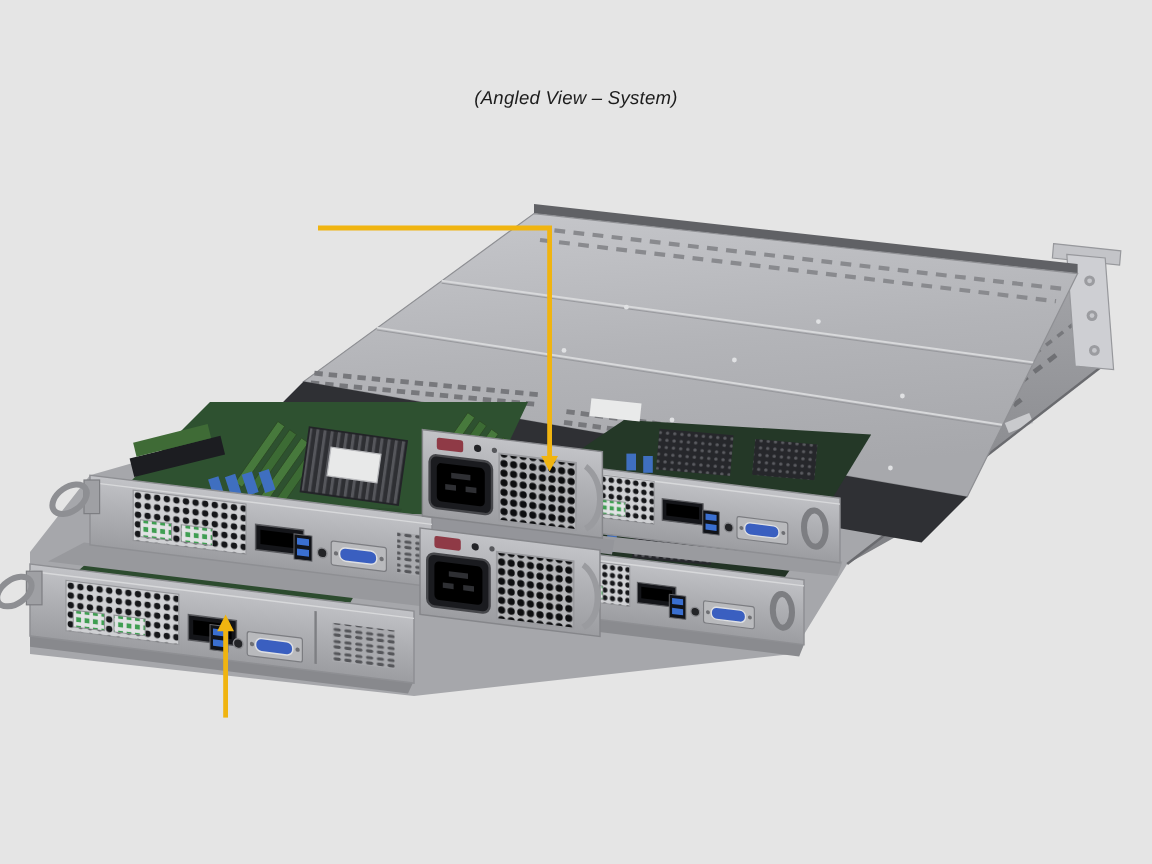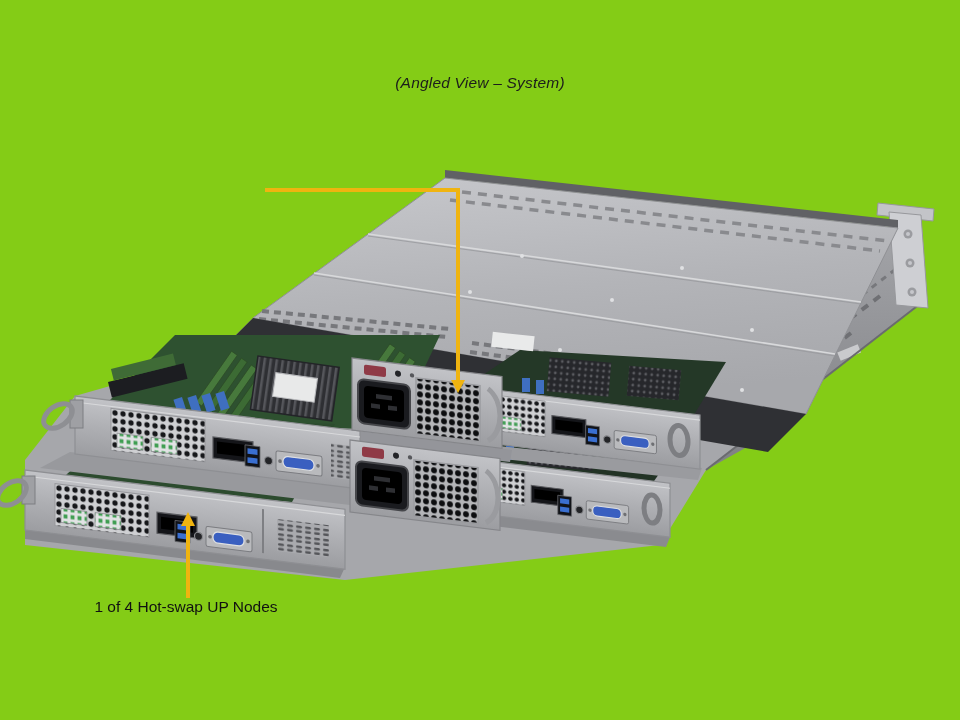--- a/index.html
+++ b/index.html
@@ -1,33 +1,32 @@
 <!DOCTYPE html>
 <html><head>
 <meta charset="utf-8">
 <style>
   html,body{margin:0;padding:0;background:#ffffff;}
-  .page{position:relative;width:960px;height:720px;background:#84cc16;overflow:hidden;
+  .page{position:relative;width:960px;height:720px;background:#e5e5e5;overflow:hidden;
         font-family:"Liberation Sans",sans-serif;color:#1b1b1b;}
   .figure-title{position:absolute;top:74px;left:0;width:960px;text-align:center;
         font-size:15.5px;font-style:italic;letter-spacing:.2px;color:#1c1c1c;}
   .callout{position:absolute;text-align:center;font-size:15.5px;line-height:21px;color:#111;}
   .callout-psu{top:170px;left:46px;width:260px;}
   .callout-node{top:596px;left:66px;width:240px;}
   svg{position:absolute;top:0;left:0;}
 </style>
 </head>
 <body>
 
 <div class="page">
 
   <div class="figure-title">(Angled View – System)</div>
 
 
-  <div class="callout callout-node">1 of 4 Hot-swap UP Nodes</div>
 
   <svg width="960" height="720" viewBox="0 0 960 720">
     <defs>
       <linearGradient id="coverGrad" x1="0" y1="0" x2="0.25" y2="1">
         <stop offset="0" stop-color="#c7c8cc"></stop>
           <stop offset="0.55" stop-color="#b3b4b8"></stop>
           <stop offset="1" stop-color="#a7a8ac"></stop>
       </linearGradient>
       <linearGradient id="sideGrad" x1="0" y1="0" x2="0" y2="1">
         <stop offset="0" stop-color="#a3a4a8"></stop>

